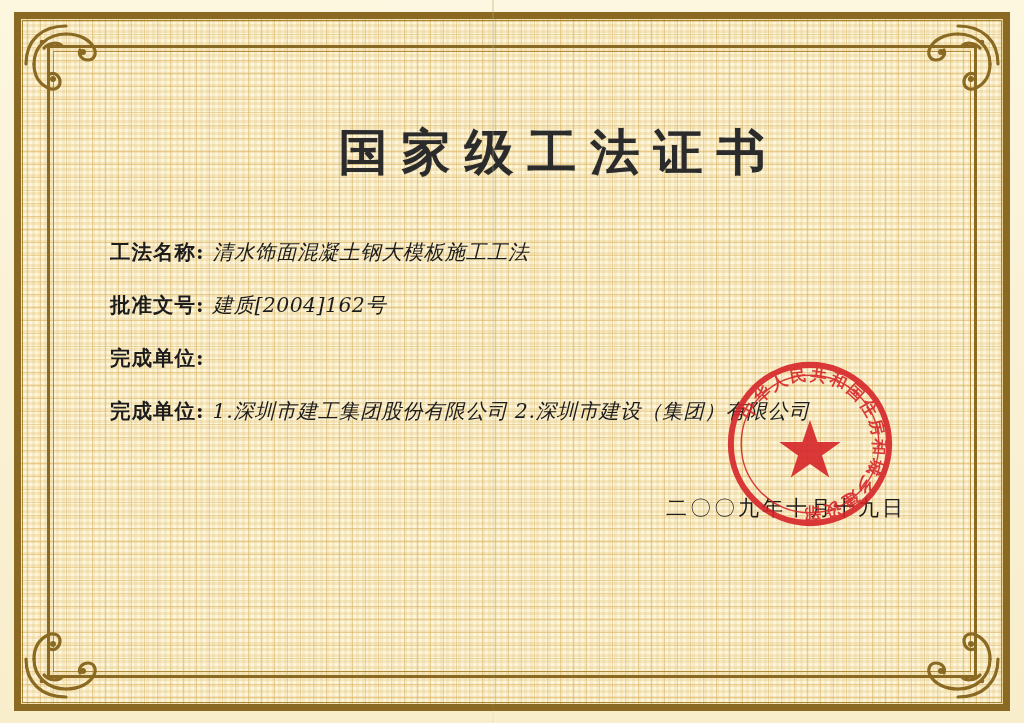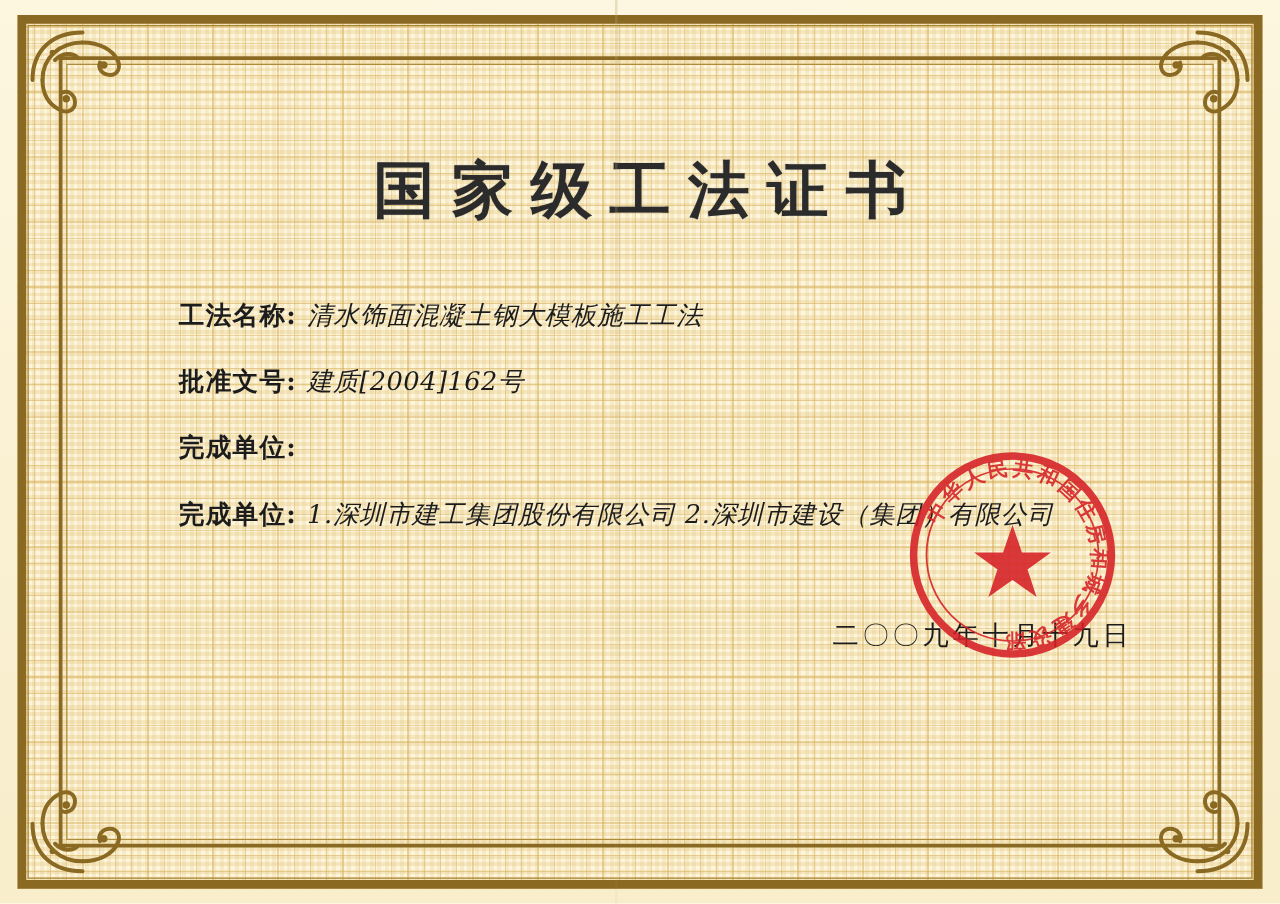--- a/index.html
+++ b/index.html
@@ -114,35 +114,35 @@
     left: 0;
     width: 100%;
     text-align: center;
     font-family: "DejaVu Serif", "Liberation Serif", serif;
     font-weight: bold;
     font-size: 49px;
     letter-spacing: 14px;
     color: #2b2b2b;
     text-indent: 14px;
     text-shadow: 0 0 1px rgba(0,0,0,0.35);
+    padding-left: 40px;
   }
 
   .fields {
     position: absolute;
     top: 180px;
     left: 50px;
     right: 40px;
   }
 
   .field-row {
     display: flex;
     align-items: center;
     margin-bottom: 25px;
     white-space: nowrap;
-    margin-left: 33px;
   }
   .field-label {
     font-weight: bold;
     font-size: 20.5px;
     color: #1c1c1c;
     letter-spacing: 1px;
     flex: 0 0 auto;
   }
   .field-value {
     font-size: 20.5px;

